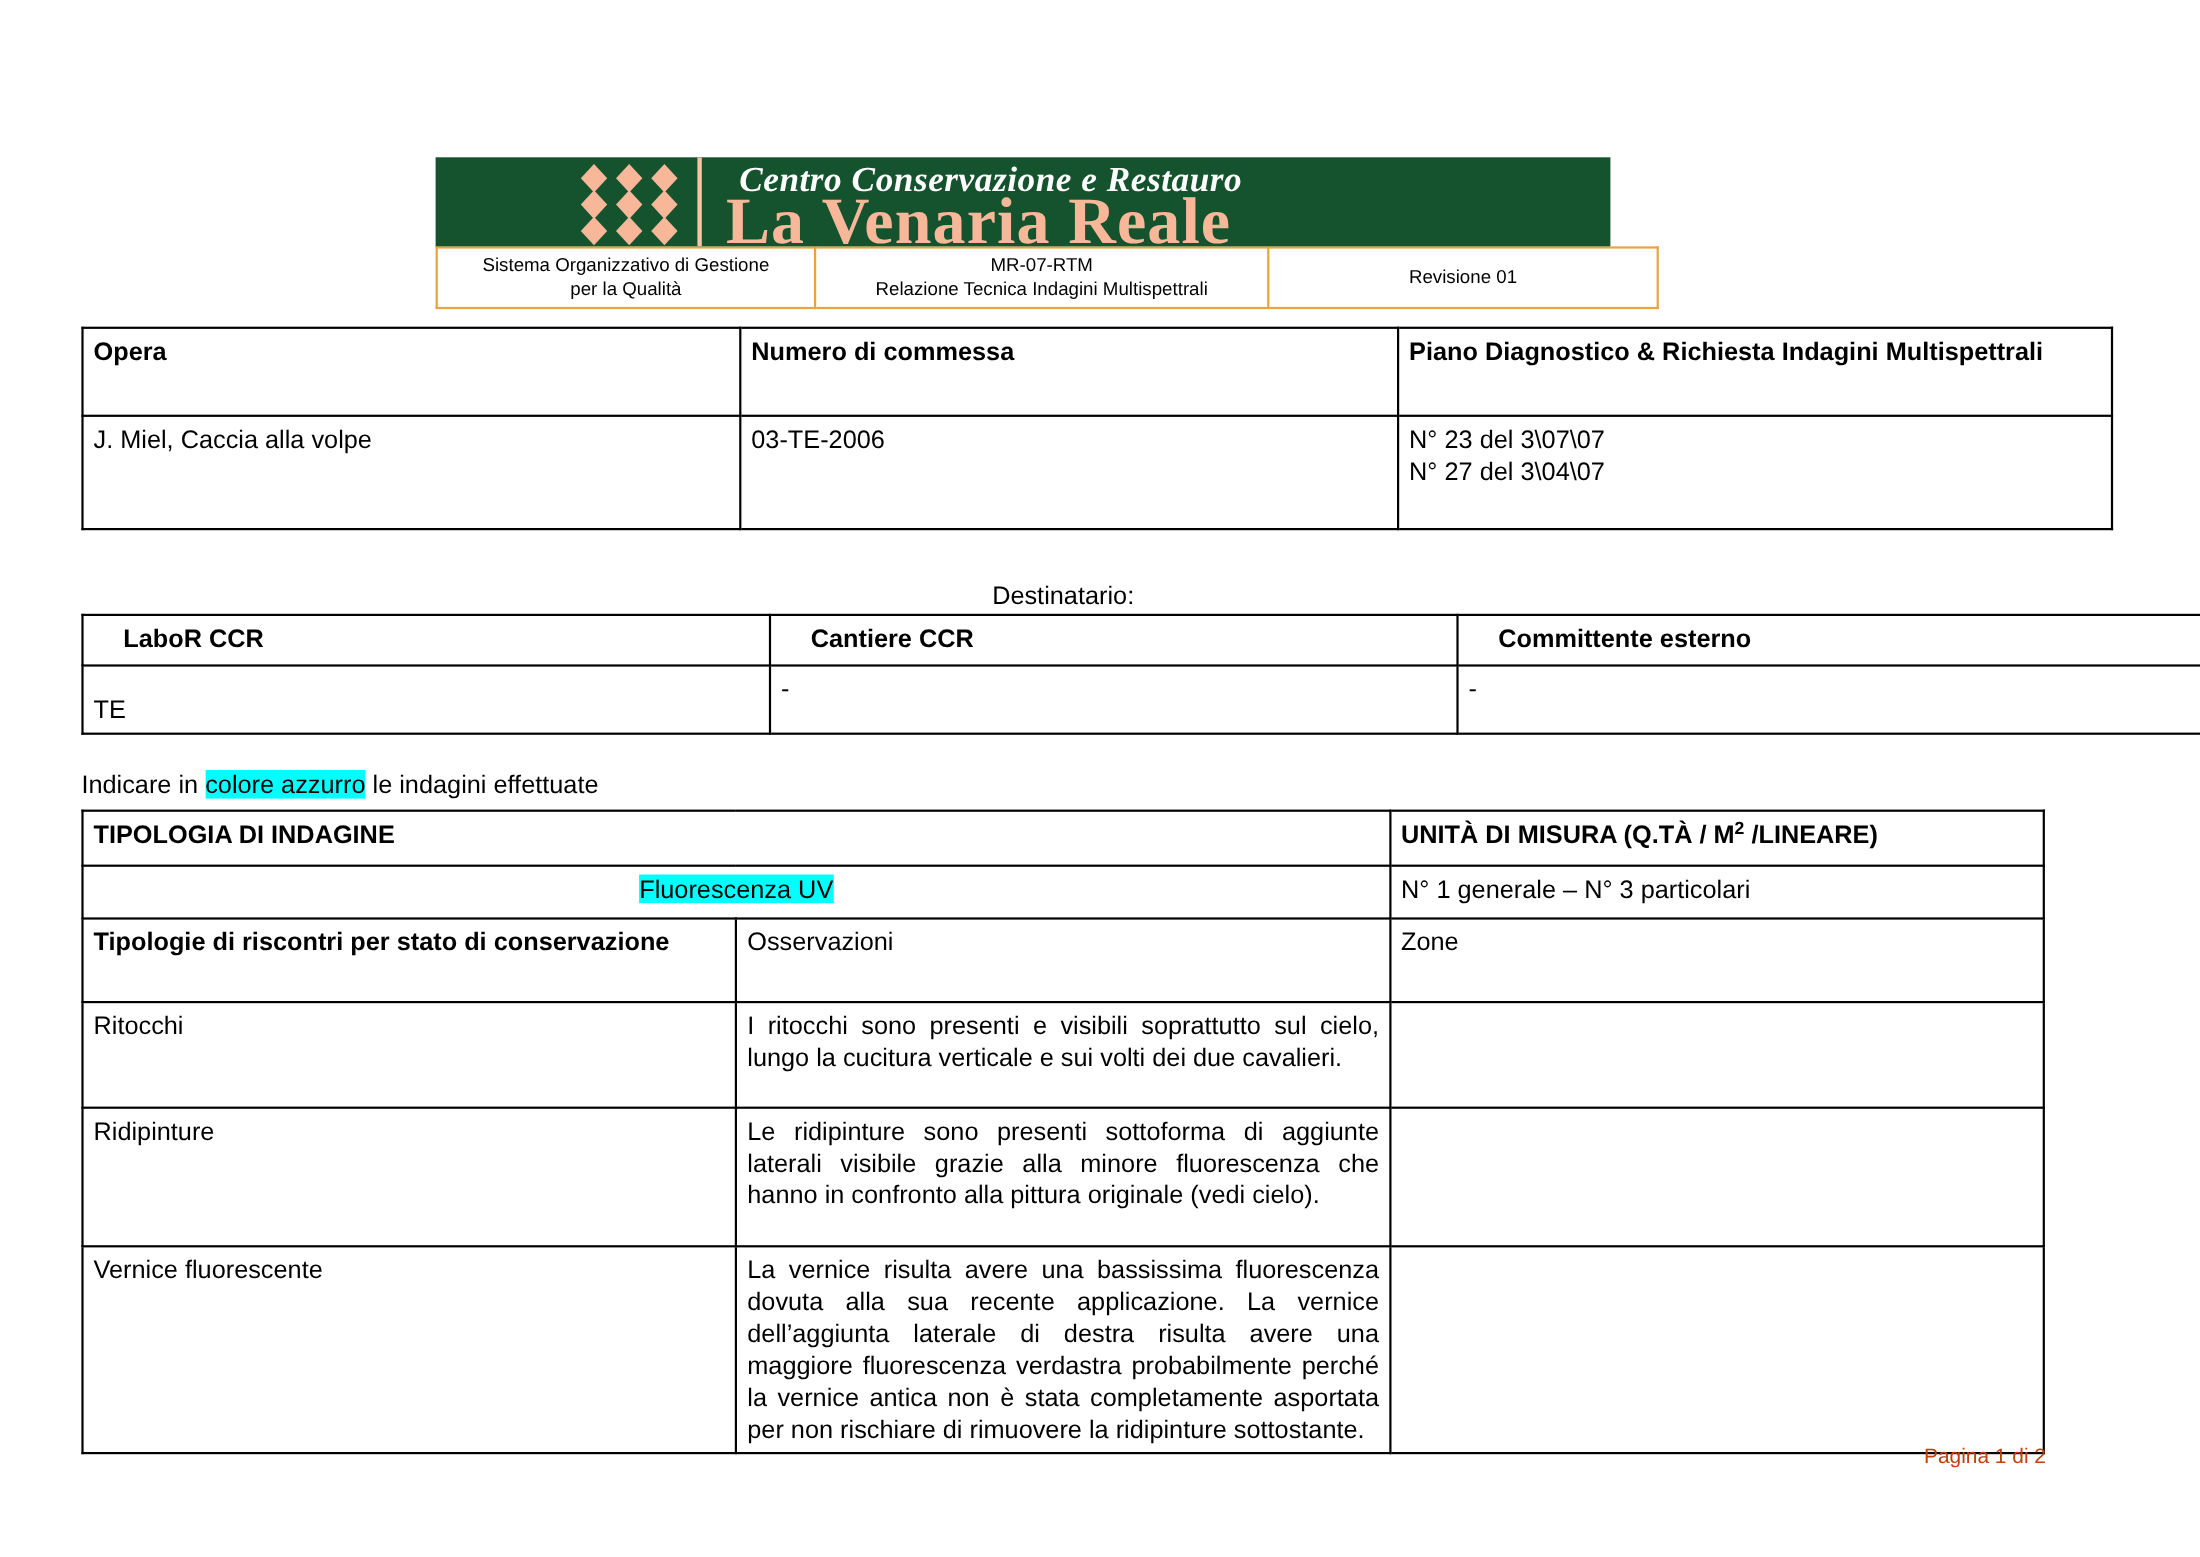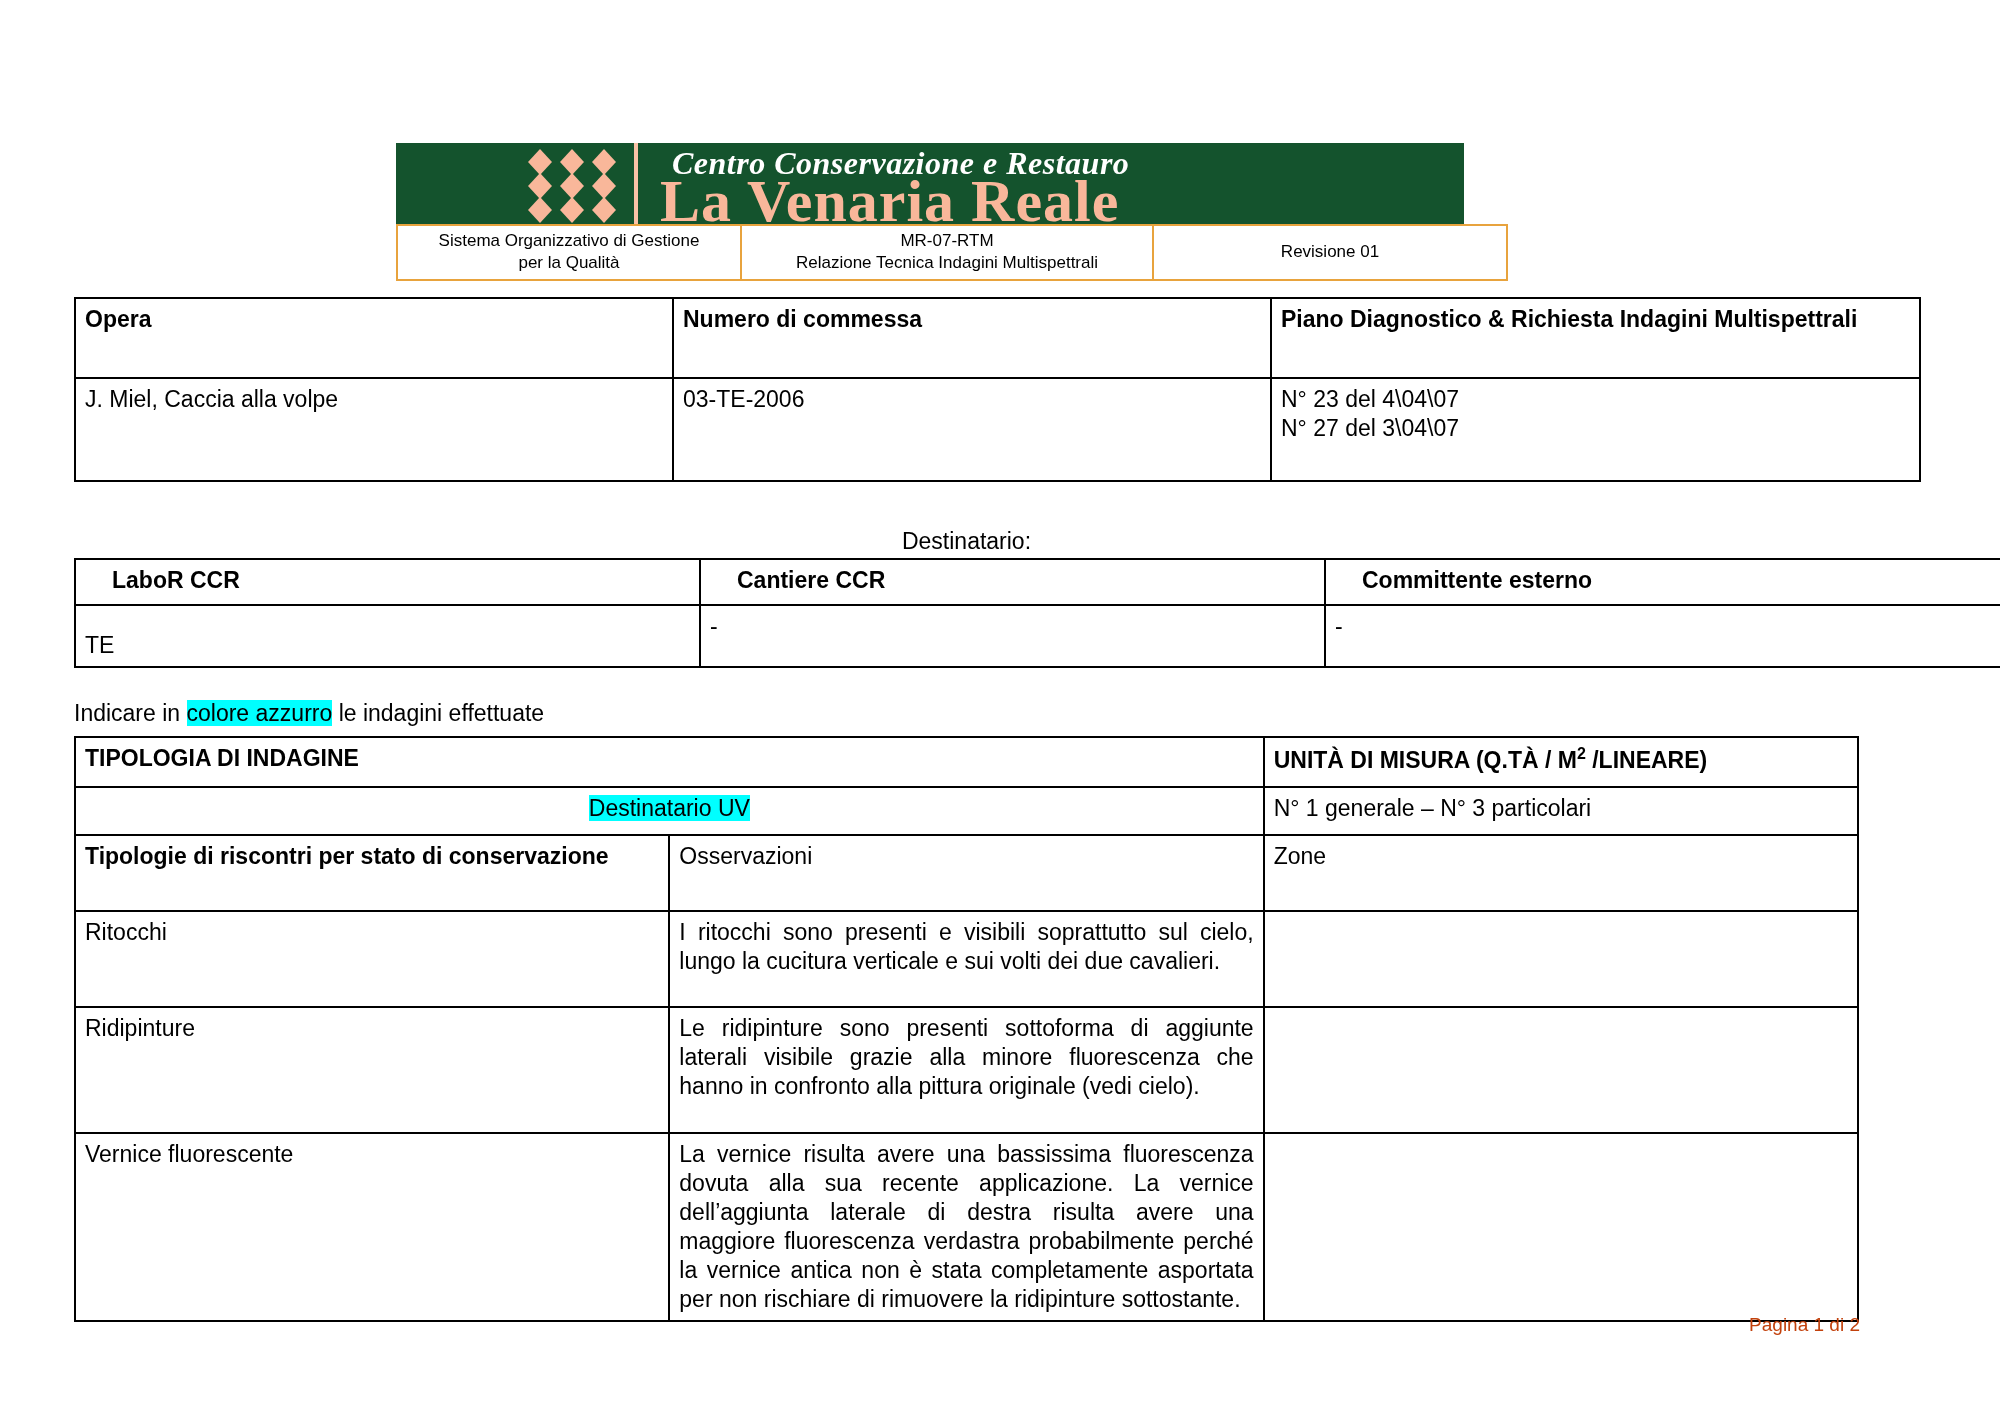--- a/index.html
+++ b/index.html
@@ -225,21 +225,21 @@
   <tbody>
       <tr class="row-head">
     <td class="c1 b">Opera</td>
     <td class="c2 b">Numero di commessa</td>
     <td class="c3 b">Piano Diagnostico &amp; Richiesta Indagini Multispettrali</td>
   </tr>
   <tr class="row-body">
     <td class="c1">J. Miel, Caccia alla volpe</td>
     <td class="c2">03-TE-2006</td>
     <td class="c3">
-      <div>N° 23 del 4\04\07</div>
+      <div>N° 23 del 3\07\07</div>
       <div>N° 27 del 3\04\07</div>
     </td>
   </tr>
 </tbody>
   </table>
 
 <div class="destinatario">Destinatario:</div>
 
 <table class="doc-table t2">
   <tbody>
@@ -259,21 +259,21 @@
 <div class="indicare"><span>Indicare in </span><span class="hl">colore azzurro</span><span> le indagini effettuate</span></div>
 
 <table class="doc-table t3">
   <tbody>
       <tr>
     <td class="tall-head b" colspan="2">TIPOLOGIA DI INDAGINE</td>
     <td class="tall-head b"><span>UNITÀ DI MISURA (Q.TÀ / M</span><span class="sup">2</span><span> /LINEARE)</span></td>
   </tr>
   <tr>
     <td class="uv-row" colspan="2">
-          <span class="uv-label"><span class="hl">Destinatario UV</span></span>
+          <span class="uv-label"><span class="hl">Fluorescenza UV</span></span>
         </td>
     <td class="uv-row">N° 1 generale – N° 3 particolari</td>
   </tr>
   <tr>
     <td class="m1 sub-head b">Tipologie di riscontri per stato di conservazione</td>
     <td class="m2 sub-head">Osservazioni</td>
     <td class="m3 sub-head">Zone</td>
   </tr>
 
   <tr>

